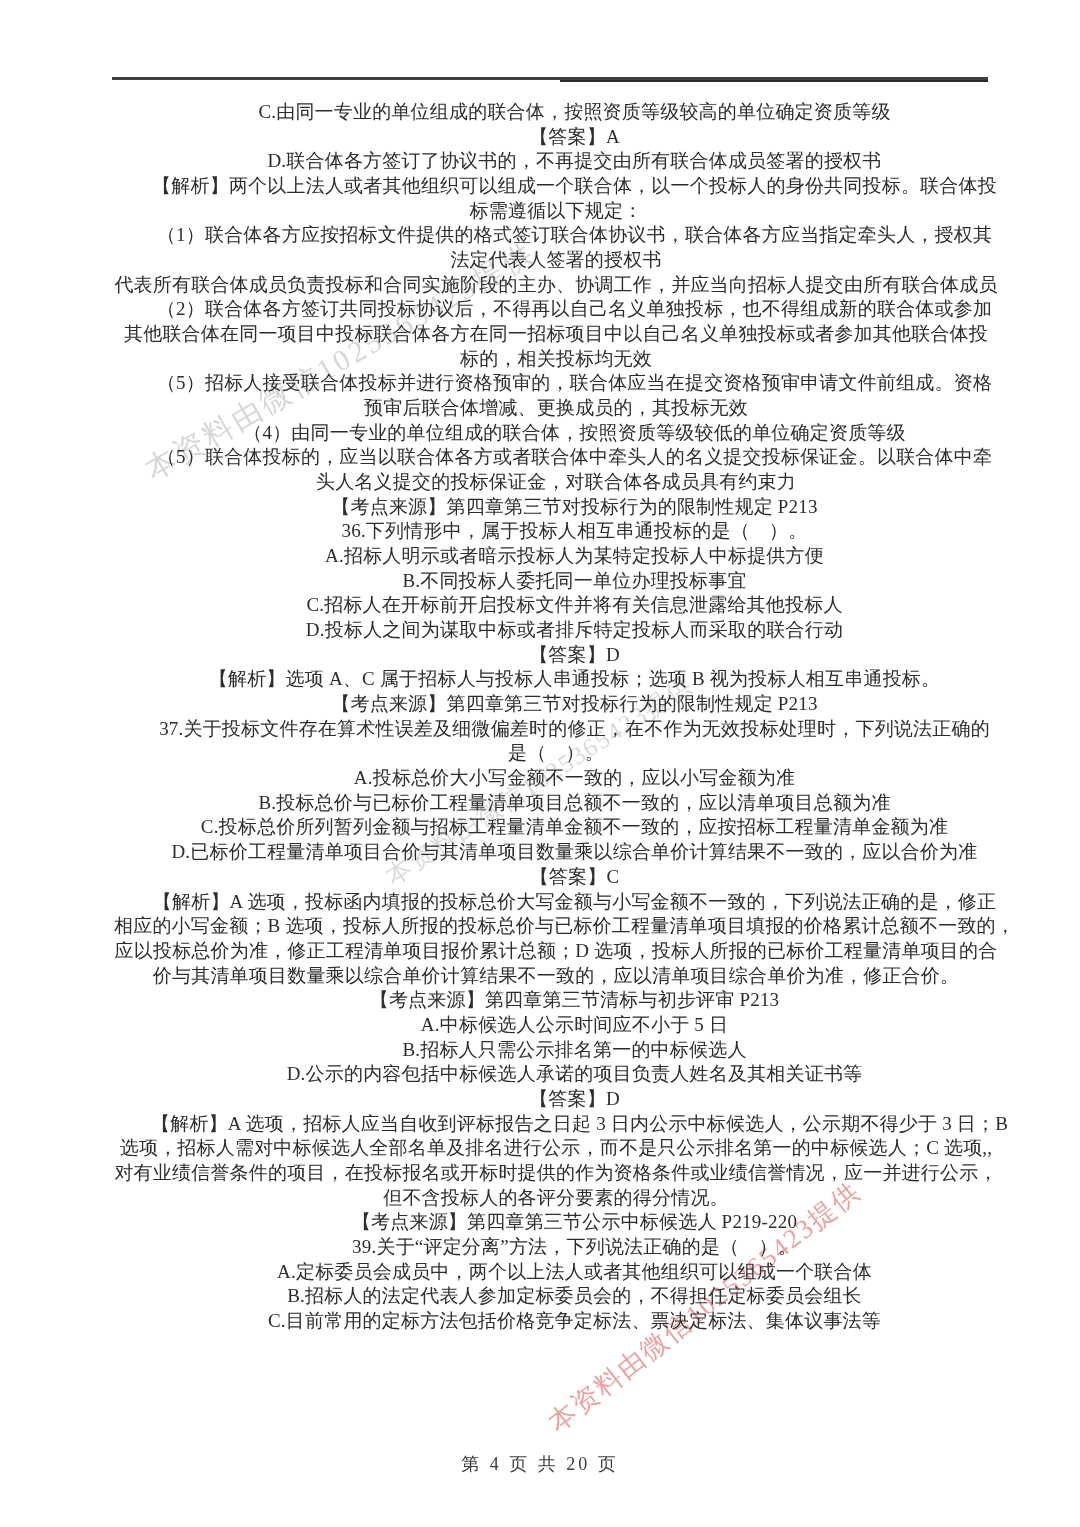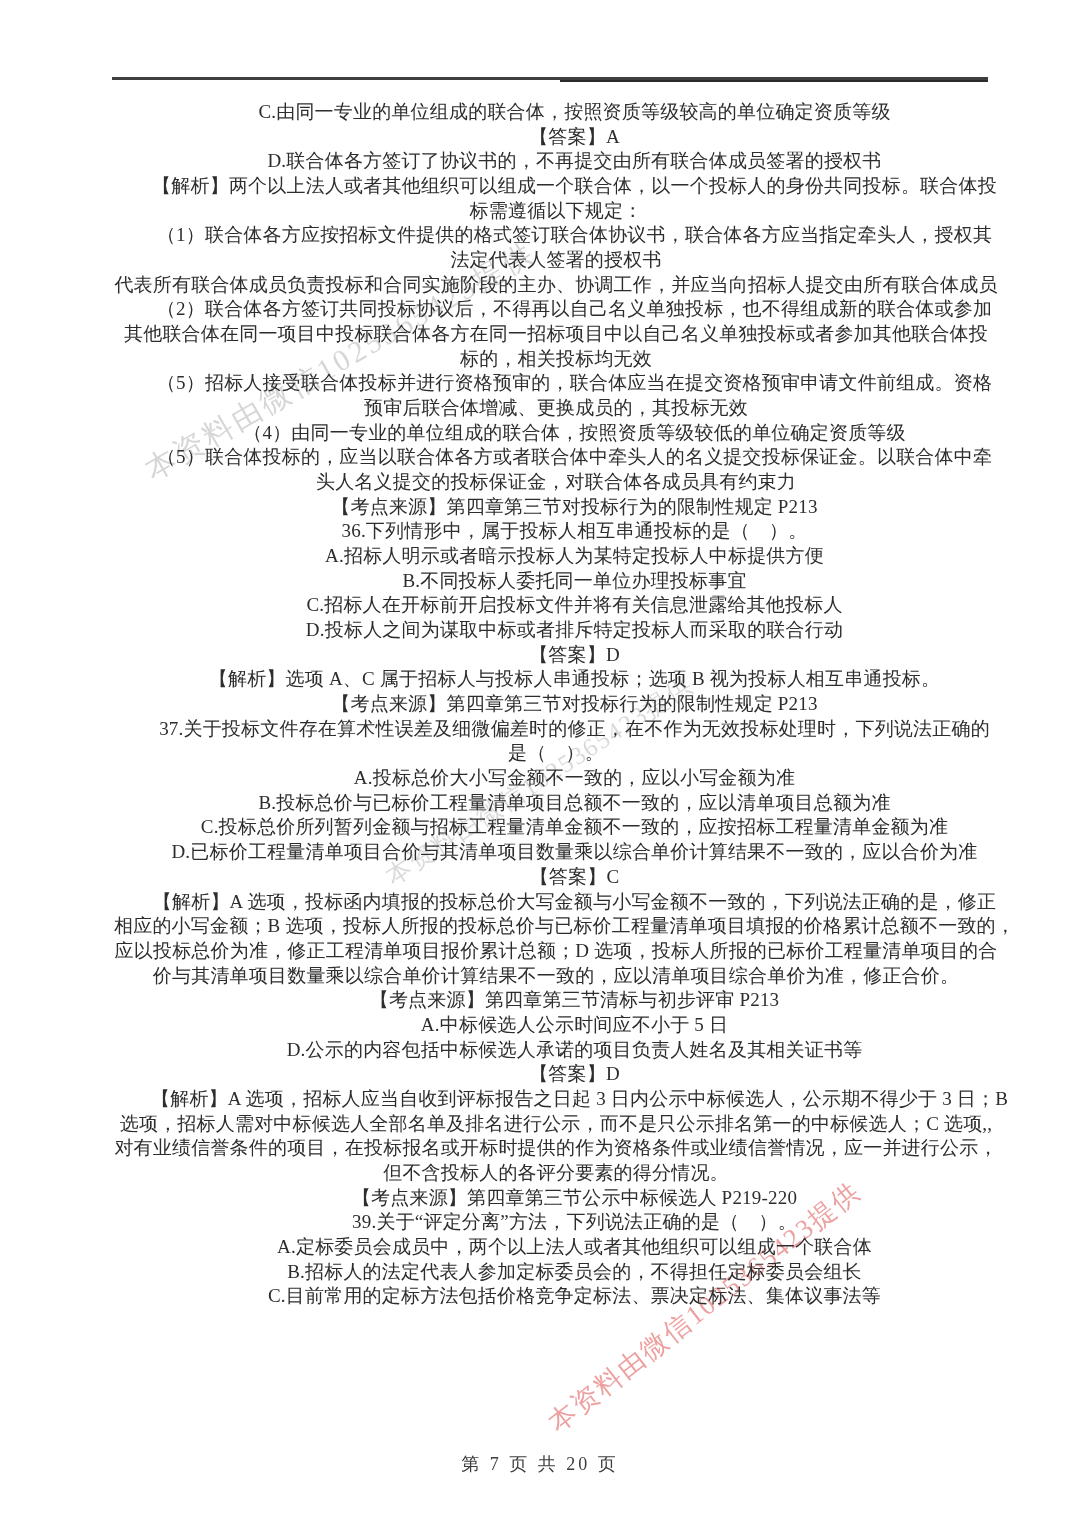--- a/index.html
+++ b/index.html
@@ -115,27 +115,28 @@
       <div class="line ind">B.投标总价与已标价工程量清单项目总额不一致的，应以清单项目总额为准</div>
       <div class="line ind">C.投标总价所列暂列金额与招标工程量清单金额不一致的，应按招标工程量清单金额为准</div>
       <div class="line ind">D.已标价工程量清单项目合价与其清单项目数量乘以综合单价计算结果不一致的，应以合价为准</div>
       <div class="line ind">【答案】C</div>
       <div class="line ind">【解析】A 选项，投标函内填报的投标总价大写金额与小写金额不一致的，下列说法正确的是，修正</div>
       <div class="line">相应的小写金额；B 选项，投标人所报的投标总价与已标价工程量清单项目填报的价格累计总额不一致的，</div>
       <div class="line">应以投标总价为准，修正工程清单项目报价累计总额；D 选项，投标人所报的已标价工程量清单项目的合</div>
       <div class="line">价与其清单项目数量乘以综合单价计算结果不一致的，应以清单项目综合单价为准，修正合价。</div>
       <div class="line ind">【考点来源】第四章第三节清标与初步评审 P213</div>
       <div class="line ind">A.中标候选人公示时间应不小于 5 日</div>
+      <div class="line ind">B.招标人只需公示排名第一的中标候选人</div>
       <div class="line ind">D.公示的内容包括中标候选人承诺的项目负责人姓名及其相关证书等</div>
       <div class="line ind">【答案】D</div>
       <div class="line ind">【解析】A 选项，招标人应当自收到评标报告之日起 3 日内公示中标候选人，公示期不得少于 3 日；B</div>
       <div class="line">选项，招标人需对中标候选人全部名单及排名进行公示，而不是只公示排名第一的中标候选人；C 选项,,</div>
       <div class="line">对有业绩信誉条件的项目，在投标报名或开标时提供的作为资格条件或业绩信誉情况，应一并进行公示，</div>
       <div class="line">但不含投标人的各评分要素的得分情况。</div>
       <div class="line ind">【考点来源】第四章第三节公示中标候选人 P219-220</div>
       <div class="line ind">39.关于“评定分离”方法，下列说法正确的是（　）。</div>
       <div class="line ind">A.定标委员会成员中，两个以上法人或者其他组织可以组成一个联合体</div>
       <div class="line ind">B.招标人的法定代表人参加定标委员会的，不得担任定标委员会组长</div>
       <div class="line ind">C.目前常用的定标方法包括价格竞争定标法、票决定标法、集体议事法等</div>
     </div>
 
-  <div class="footer">第 7 页 共 20 页</div>
+  <div class="footer">第 4 页 共 20 页</div>
 </div>
 
 </body></html>

